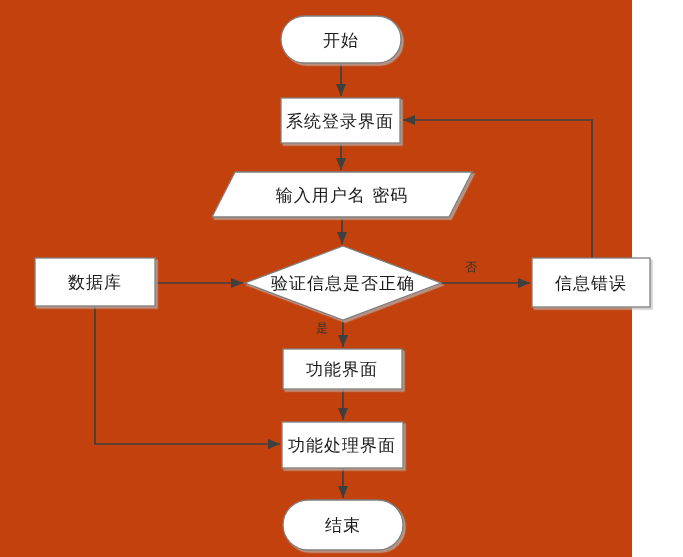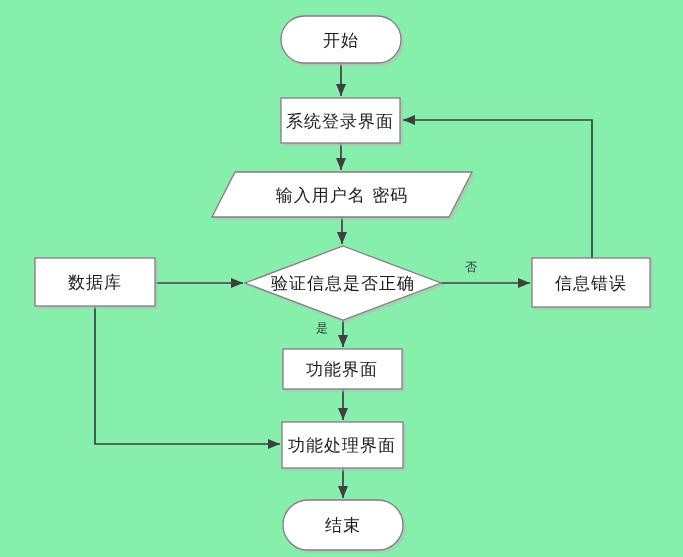--- a/index.html
+++ b/index.html
@@ -6,23 +6,23 @@
     margin: 0;
     padding: 0;
     background: #ffffff;
     width: 683px;
     height: 557px;
     overflow: hidden;
     font-family: "DejaVu Serif", "Liberation Serif", serif;
   }
   #canvas {
     position: relative;
-    width: 683px;
+    width: 632px;
     height: 557px;
-    background: #86efac;
+    background: #c2410c;
   }
   svg { display: block; }
   .shape {
     fill: #ffffff;
     stroke: #7f7f7f;
     stroke-width: 1.3;
   }
   .connector {
     fill: none;
     stroke: #3f3f3f;

